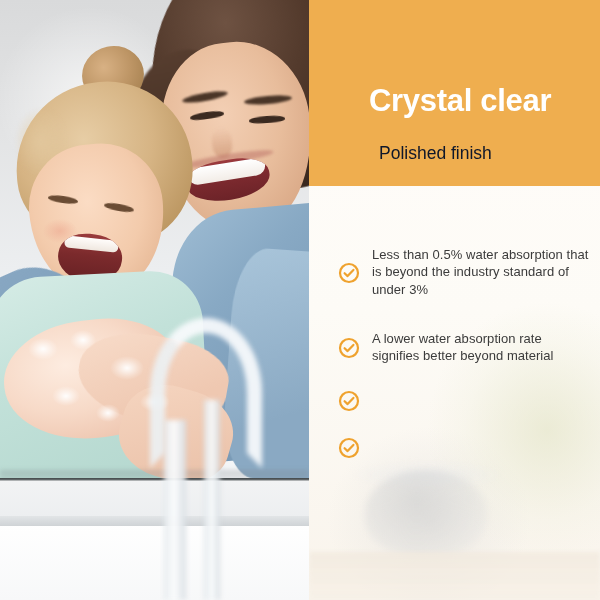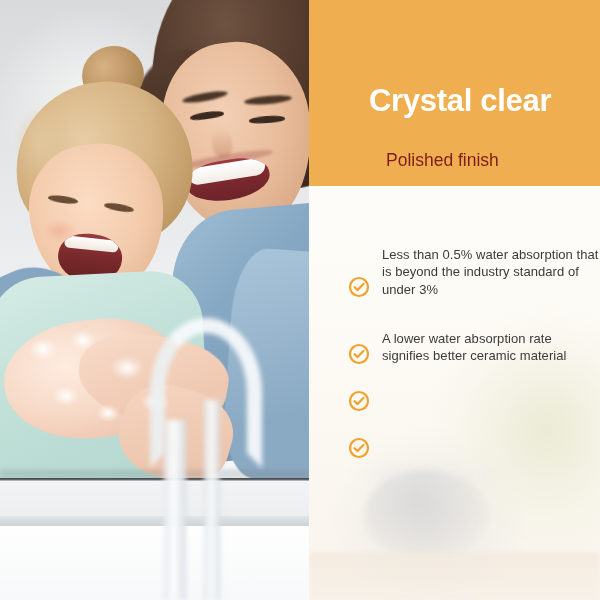--- a/index.html
+++ b/index.html
@@ -330,40 +330,40 @@
     font-weight: bold;
     color: #ffffff;
     letter-spacing: -0.3px;
     line-height: 1;
     white-space: nowrap;
   }
   .header-subtitle {
     position: absolute;
     left: 61px;
     top: 136px;
-    margin: 16px;
+    margin: 9px;
     font-size: 17.5px;
     font-weight: normal;
-    color: #7f1d1d;
+    color: #0f172a;
     line-height: 1;
     white-space: nowrap;
   }
 
   
   .feature-list {
     position: absolute;
     left: 0;
     top: 186px;
     width: 291px;
   }
   .feature-item {
     position: absolute;
     display: flex;
-    align-items: flex-end;
-    left: 39px;
+    align-items: center;
+    left: 29px;
     width: 252px;
   }
   .feature-item[data-index="0"] { top: 60px; }
   .feature-item[data-index="1"] { top: 144px; }
   .feature-item[data-index="2"] { top: 203px; }
   .feature-item[data-index="3"] { top: 250px; }
 
   .check-icon {
     flex: 0 0 auto;
     width: 22px;
@@ -453,21 +453,21 @@
           <path d="M6.6 11.2 L9.6 14.1 L15.4 7.9" fill="none" stroke="#EFA22E" stroke-width="2.2" stroke-linecap="round" stroke-linejoin="round"></path>
         </svg>
         <span class="feature-text">Less than 0.5% water absorption that is beyond the industry standard of under 3%</span>
       </div>
 
       <div class="feature-item" data-index="1">
         <svg class="check-icon" viewBox="0 0 22 22">
           <circle cx="11" cy="11" r="9" fill="none" stroke="#EFA22E" stroke-width="2.2"></circle>
           <path d="M6.6 11.2 L9.6 14.1 L15.4 7.9" fill="none" stroke="#EFA22E" stroke-width="2.2" stroke-linecap="round" stroke-linejoin="round"></path>
         </svg>
-        <span class="feature-text">A lower water absorption rate signifies better ceramic material</span>
+        <span class="feature-text">A lower water absorption rate signifies better beyond material</span>
       </div>
 
       <div class="feature-item" data-index="2">
         <svg class="check-icon" viewBox="0 0 22 22">
           <circle cx="11" cy="11" r="9" fill="none" stroke="#EFA22E" stroke-width="2.2"></circle>
           <path d="M6.6 11.2 L9.6 14.1 L15.4 7.9" fill="none" stroke="#EFA22E" stroke-width="2.2" stroke-linecap="round" stroke-linejoin="round"></path>
         </svg>
       </div>
 
       <div class="feature-item" data-index="3">

